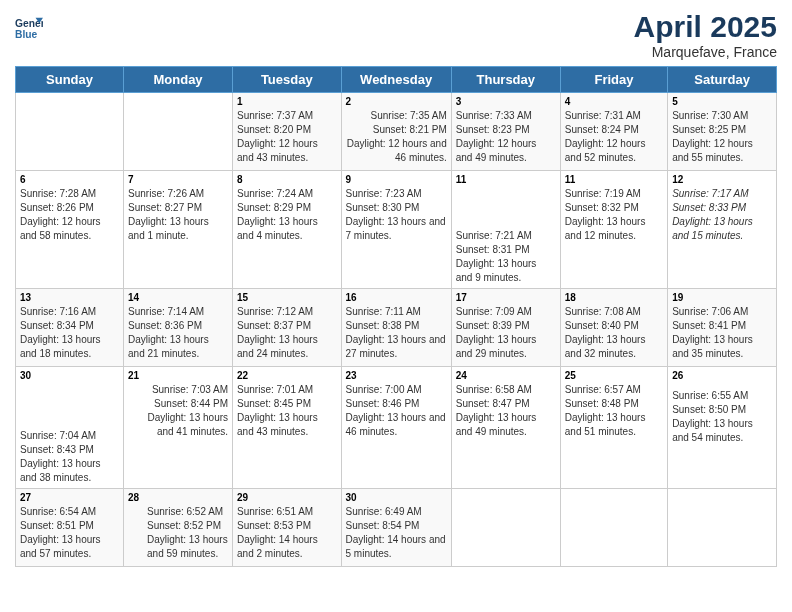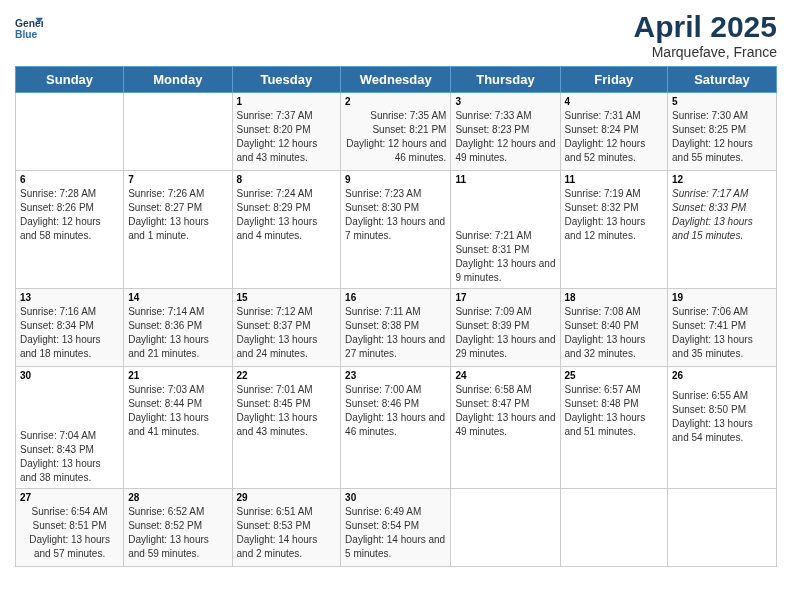--- a/index.html
+++ b/index.html
@@ -227,34 +227,34 @@
           </td>
           <td>
             <span class="day-number">18</span>
             <div class="day-info" style="white-space: pre-line;">Sunrise: 7:08 AM
 Sunset: 8:40 PM
 Daylight: 13 hours and 32 minutes.</div>
           </td>
           <td>
             <span class="day-number">19</span>
             <div class="day-info" style="white-space: pre-line;">Sunrise: 7:06 AM
-Sunset: 7:41 PM
+Sunset: 8:41 PM
 Daylight: 13 hours and 35 minutes.</div>
           </td>
         </tr>
         <tr>
           <td>
             <span class="day-number">30</span>
             <div class="day-info" style="white-space: pre-line; margin-top: 48px;">Sunrise: 7:04 AM
 Sunset: 8:43 PM
 Daylight: 13 hours and 38 minutes.</div>
           </td>
           <td>
             <span class="day-number">21</span>
-            <div class="day-info" style="white-space: pre-line;">Sunrise: 7:03 AM
+            <div class="day-info" style="white-space: pre-line; text-align: right;">Sunrise: 7:03 AM
 Sunset: 8:44 PM
 Daylight: 13 hours and 41 minutes.</div>
           </td>
           <td>
             <span class="day-number">22</span>
             <div class="day-info" style="white-space: pre-line;">Sunrise: 7:01 AM
 Sunset: 8:45 PM
 Daylight: 13 hours and 43 minutes.</div>
           </td>
           <td>
@@ -278,27 +278,27 @@
           <td>
             <span class="day-number">26</span>
             <div class="day-info" style="white-space: pre-line; margin-top: 8px;">Sunrise: 6:55 AM
 Sunset: 8:50 PM
 Daylight: 13 hours and 54 minutes.</div>
           </td>
         </tr>
         <tr>
           <td>
             <span class="day-number">27</span>
-            <div class="day-info" style="white-space: pre-line; text-align: center;">Sunrise: 6:54 AM
+            <div class="day-info" style="white-space: pre-line;">Sunrise: 6:54 AM
 Sunset: 8:51 PM
 Daylight: 13 hours and 57 minutes.</div>
           </td>
           <td>
             <span class="day-number">28</span>
-            <div class="day-info" style="white-space: pre-line;">Sunrise: 6:52 AM
+            <div class="day-info" style="white-space: pre-line; margin-left: 19px;">Sunrise: 6:52 AM
 Sunset: 8:52 PM
 Daylight: 13 hours and 59 minutes.</div>
           </td>
           <td>
             <span class="day-number">29</span>
             <div class="day-info" style="white-space: pre-line;">Sunrise: 6:51 AM
 Sunset: 8:53 PM
 Daylight: 14 hours and 2 minutes.</div>
           </td>
           <td>

